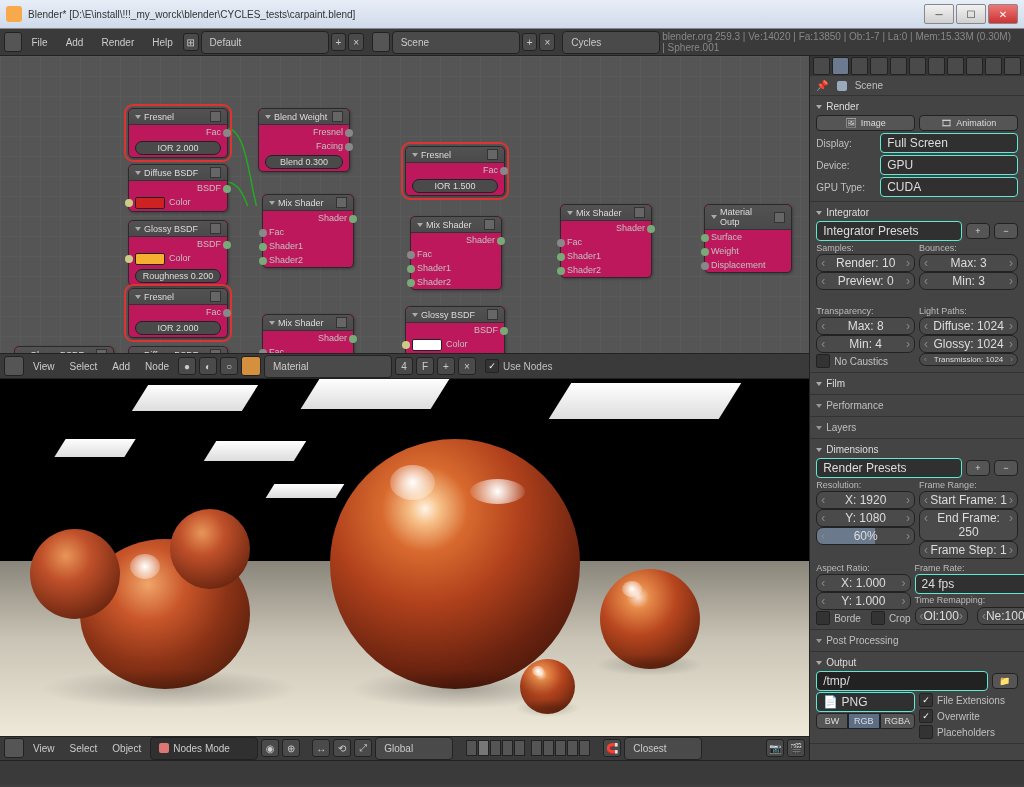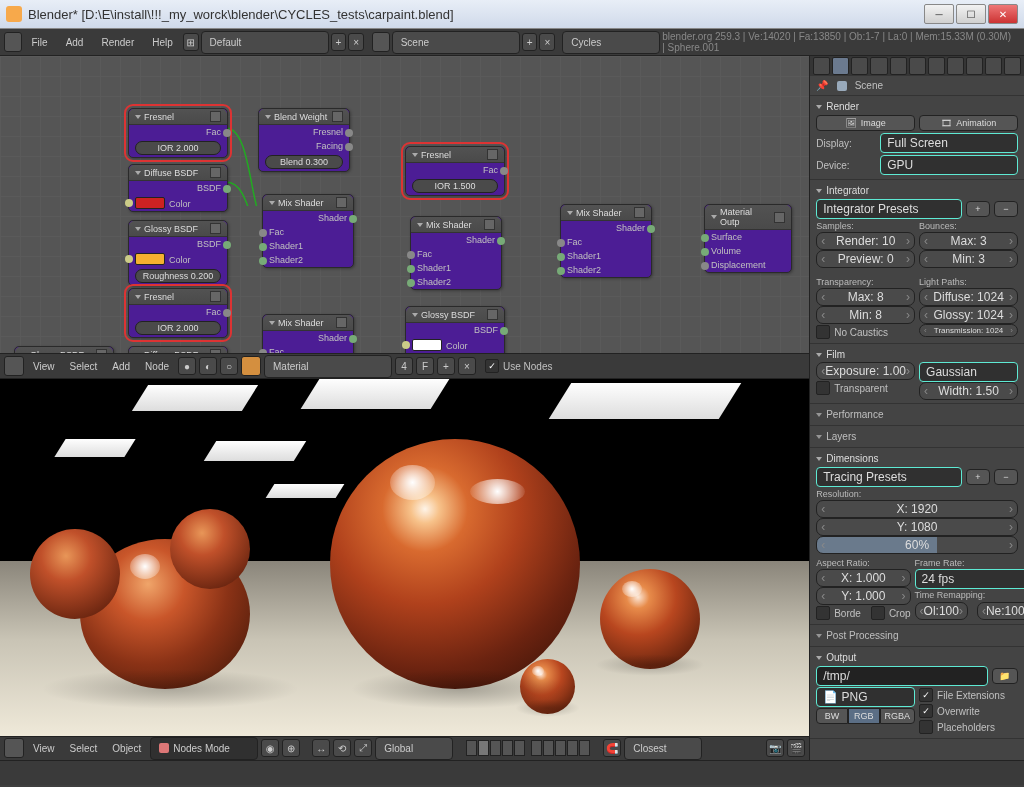--- a/index.html
+++ b/index.html
@@ -1,38 +1,38 @@
 <!DOCTYPE html>
 <html><head>
 <meta charset="utf-8">
 <style>
 html,body{margin:0;padding:0;width:1024px;height:787px;background:#3e3e3e;font-family:Verdana,Arial,sans-serif;font-size:10px;color:#c0c0c0;overflow:hidden}
 .titlebar{height:28px;background:linear-gradient(#e8eef7,#d0daea);display:flex;align-items:center;padding:0 6px;border-bottom:1px solid #888}
 .titlebar-icon{width:16px;height:16px;background:#f7a94b;border-radius:3px;margin-right:6px}
-.titlebar-text{color:#333;font-size:13px;flex:1}
+.titlebar-text{color:#333;font-size:10px;flex:1}
 .winbtns{display:flex;gap:2px}
 .winbtn{width:28px;height:18px;background:linear-gradient(#f2f2f2,#d0d0d0);border:1px solid #888;border-radius:2px;display:flex;align-items:center;justify-content:center;font-size:10px;color:#333}
 .winbtn.close{background:linear-gradient(#e77,#c33);color:#fff}
 .menubar{height:26px;background:#3a3a3a;border-bottom:1px solid #222;display:flex;align-items:center;padding:0 4px;gap:2px}
 .micon{width:18px;height:18px;background:#555;border-radius:3px;border:1px solid #222}
 .mitem{padding:3px 8px;color:#ccc;cursor:default}
 .mdrop{background:#4a4a4a;border:1px solid #222;border-radius:4px;padding:2px 8px;height:17px;display:flex;align-items:center;min-width:70px;color:#ccc}
 .msq{width:16px;height:16px;background:#4a4a4a;border:1px solid #222;border-radius:3px;display:flex;align-items:center;justify-content:center;font-size:10px;color:#ccc}
 .statustext{color:#888;font-size:10px;margin-left:auto;margin-right:6px}
 .workspace{display:flex;height:704px}
 .leftarea{width:810px;display:flex;flex-direction:column}
 .rightpanel{width:214px;background:#444;border-left:1px solid #222;overflow:hidden}
 .nodearea{height:336px;background:#555;position:relative;overflow:hidden;border-bottom:1px solid #222}
 .nodegrid{position:absolute;inset:0;background-image:linear-gradient(#5a5a5a 1px,transparent 1px),linear-gradient(90deg,#5a5a5a 1px,transparent 1px);background-size:20px 20px}
-.node{position:absolute;background:#4c1d95;border:1px solid #2a2a2a;border-radius:5px;box-shadow:1px 1px 3px rgba(0,0,0,.3);font-size:9px}
+.node{position:absolute;background:#be185d;border:1px solid #2a2a2a;border-radius:5px;box-shadow:1px 1px 3px rgba(0,0,0,.3);font-size:9px}
 .node.hl{outline:2px solid #d33;outline-offset:2px}
 .nhdr{background:linear-gradient(#525252,#4a4a4a);padding:2px 6px;border-radius:5px 5px 0 0;color:#ddd;display:flex;align-items:center;gap:3px;border-bottom:1px solid #333}
 .nhdr::before{content:"";width:0;height:0;border-left:3px solid transparent;border-right:3px solid transparent;border-top:4px solid #aaa;display:inline-block}
 .nhdr .sq{width:9px;height:9px;background:#666;border:1px solid #333;margin-left:auto}
-.nrow{padding:2px 6px;display:flex;align-items:flex-end;gap:4px;position:relative}
+.nrow{padding:2px 6px;display:flex;align-items:flex-start;gap:4px;position:relative}
 .nswatch{width:28px;height:10px;border:1px solid #222;border-radius:2px}
 .nslider{background:#4a4a4a;border:1px solid #222;border-radius:7px;padding:1px 6px;flex:1;text-align:center;color:#ddd;font-size:9px}
 .sock{width:8px;height:8px;border-radius:50%;position:absolute}
 .sock.in{left:-4px}.sock.out{right:-4px}
 .sock.g{background:#7a7}.sock.y{background:#cc8}.sock.gr{background:#888}
 .nodebar{height:24px;background:#3a3a3a;display:flex;align-items:center;padding:0 4px;gap:3px;border-top:1px solid #222}
 .nbitem{padding:2px 6px;color:#ccc}
 .vpheader{height:14px;background:#323232;color:#ddd;font-size:9px;padding:1px 6px}
 .viewport{height:372px;background:#000;position:relative;overflow:hidden}
 .scene{position:absolute;inset:0;background:#000}
@@ -268,21 +268,21 @@
       <div class="nhdr">
             <span>Material Outp</span>
             <span class="sq"></span>
           </div>
       <div class="nrow">
             <span class="sock in g" style="top:4px"></span>
             <span>Surface</span>
           </div>
       <div class="nrow">
             <span class="sock in g" style="top:4px"></span>
-            <span>Volume</span>
+            <span>Weight</span>
           </div>
       <div class="nrow">
             <span class="sock in gr" style="top:4px"></span>
             <span>Displacement</span>
           </div>
     </div>
 
     <div class="node hl" style="left:128px;top:232px;width:98px">
       <div class="nhdr">
             <span>Fresnel</span>
@@ -491,20 +491,24 @@
           </div>
     </div>
     <div class="rprow">
           <span style="width:60px">Display:</span>
           <div class="rpdrop">Full Screen</div>
         </div>
     <div class="rprow">
           <span style="width:60px">Device:</span>
           <div class="rpdrop">GPU</div>
         </div>
+    <div class="rprow">
+          <span style="width:60px">GPU Type:</span>
+          <div class="rpdrop">CUDA</div>
+        </div>
   </div>
 
   <div class="rpsec">
     <div class="rplabel">Integrator</div>
     <div class="rprow">
           <div class="rpdrop">Integrator Presets</div>
           <div class="rpbtn" style="width:14px">+</div>
           <div class="rpbtn" style="width:14px">−</div>
         </div>
     <div class="col2">
@@ -528,31 +532,31 @@
               <span>Max: 3</span>
               <span></span>
             </div>
         <div class="rpslide">
               <span></span>
               <span>Min: 3</span>
               <span></span>
             </div>
       </div>
     </div>
-    <div class="col2" style="margin-top:8px">
+    <div class="col2" style="margin-top:15px">
       <div>
             <div class="sublabel">Transparency:</div>
         <div class="rpslide">
               <span></span>
               <span>Max: 8</span>
               <span></span>
             </div>
         <div class="rpslide">
               <span></span>
-              <span>Min: 8</span>
+              <span>Min: 4</span>
               <span></span>
             </div>
         <div class="rprow">
               <span class="rpchk"></span>
               <span>No Caustics</span>
             </div>
       </div>
       <div>
             <div class="sublabel">Light Paths:</div>
         <div class="rpslide">
@@ -569,73 +573,70 @@
               <span></span>
               <span>Transmission: 1024</span>
               <span></span>
             </div>
       </div>
     </div>
   </div>
 
   <div class="rpsec">
     <div class="rplabel">Film</div>
-    <div class="col2">
-      <div>
-        <div class="rpslide">
-              <span></span>
-              <span>Exposure: 1.00</span>
-              <span></span>
-            </div>
-        <div class="rprow">
-              <span class="rpchk"></span>
-              <span>Transparent</span>
-            </div>
-      </div>
-      <div>
-        <div class="rpdrop">Gaussian</div>
-        <div class="rpslide">
-              <span></span>
-              <span>Width: 1.50</span>
-              <span></span>
-            </div>
-      </div>
-    </div>
   </div>
 
   <div class="rpsec">
         <div class="rplabel" style="opacity:.8">Performance</div>
       </div>
   <div class="rpsec">
         <div class="rplabel" style="opacity:.8">Layers</div>
       </div>
 
   <div class="rpsec">
     <div class="rplabel">Dimensions</div>
     <div class="rprow">
-          <div class="rpdrop">Tracing Presets</div>
+          <div class="rpdrop">Render Presets</div>
           <div class="rpbtn" style="width:14px">+</div>
           <div class="rpbtn" style="width:14px">−</div>
         </div>
     <div class="col2">
       <div>
             <div class="sublabel">Resolution:</div>
         <div class="rpslide">
               <span></span>
               <span>X: 1920</span>
               <span></span>
             </div>
         <div class="rpslide">
               <span></span>
               <span>Y: 1080</span>
               <span></span>
             </div>
         <div class="rpslide" style="background:linear-gradient(90deg,#6a7a8c 60%,#4a4a4a 60%)">
               <span></span>
               <span>60%</span>
+              <span></span>
+            </div>
+      </div>
+      <div>
+            <div class="sublabel">Frame Range:</div>
+        <div class="rpslide">
+              <span></span>
+              <span>Start Frame: 1</span>
+              <span></span>
+            </div>
+        <div class="rpslide">
+              <span></span>
+              <span>End Frame: 250</span>
+              <span></span>
+            </div>
+        <div class="rpslide">
+              <span></span>
+              <span>Frame Step: 1</span>
               <span></span>
             </div>
       </div>
     </div>
     <div class="col2" style="margin-top:3px">
       <div>
             <div class="sublabel">Aspect Ratio:</div>
         <div class="rpslide">
               <span></span>
               <span>X: 1.000</span>

